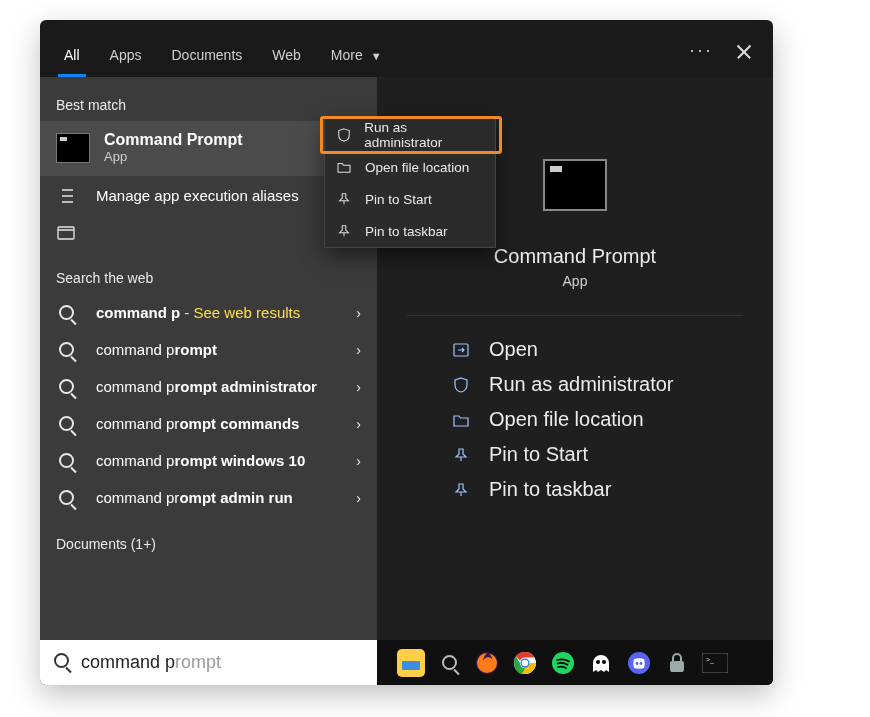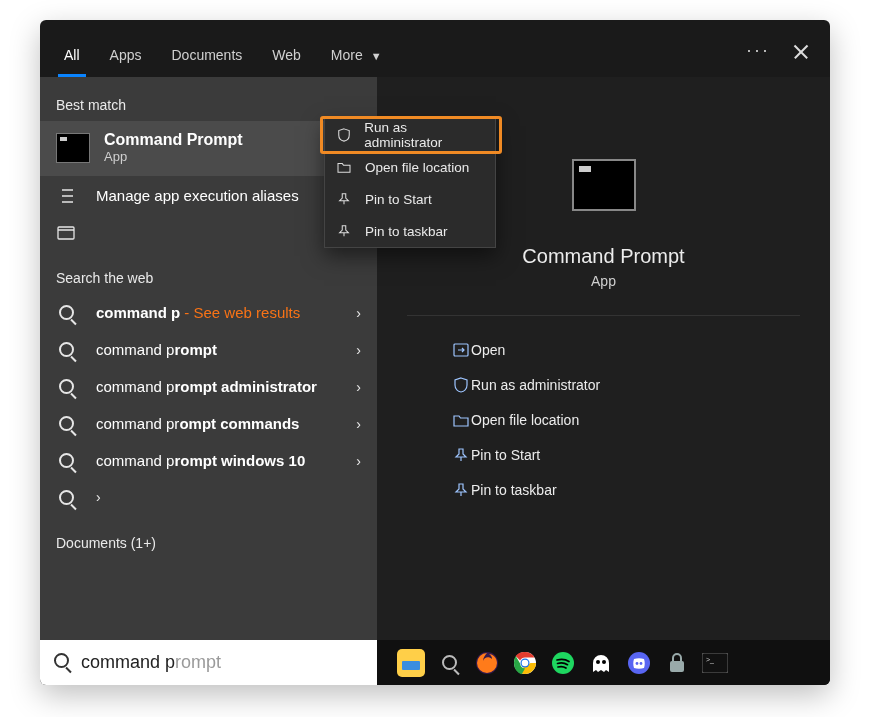--- a/index.html
+++ b/index.html
@@ -1,18 +1,18 @@
 <!DOCTYPE html>
 <html><head>
 <meta charset="utf-8">
 <style>
   * { box-sizing: border-box; margin: 0; padding: 0; font-family: "Segoe UI", Arial, sans-serif; }
   html, body { width: 870px; height: 717px; background: #fff; overflow: hidden; }
   .frame {
-    position: absolute; left: 40px; top: 20px; width: 790px; height: 665px;
+    position: absolute; left: 40px; top: 20px; width: 733px; height: 665px;
     background: #1a1a1a; border-radius: 6px; overflow: hidden;
     box-shadow: 0 10px 30px rgba(0,0,0,.25);
   }
   
   .tabs {
     position: absolute; left: 0; top: 0; right: 0; height: 57px;
     display: flex; align-items: flex-end; gap: 22px; padding: 0 20px;
     color: #d0d0d0; font-size: 14px;
   }
   .tab { padding: 0 4px 14px 4px; cursor: pointer; position: relative; }
@@ -51,21 +51,21 @@
   .best-title{ font-size:16px; font-weight:600; }
   .best-sub{ font-size:13px; color:#cfcfcf; }
 
   .row {
     display:flex; align-items:center; gap:20px; padding:10px 16px;
     font-size:15px; cursor:pointer;
   }
   .row .ico { width:20px; display:flex; justify-content:center; color:#e6e6e6; flex:0 0 20px;}
   .row .txt { flex:1; color:#fff; }
   .row .txt .dim { color:#e6e6e6; }
-  .row .txt .faint { color:#f97316; }
+  .row .txt .faint { color:#fde047; }
   .row .chev { color:#e8e8e8; font-size:14px; }
   .row.settings .txt { line-height:1.35; }
 
   
   .right {
     position:absolute; left:337px; top:57px; right:0; bottom:45px;
     background:#1f1f1f; color:#ececec;
   }
   .big-thumb {
     position:absolute; left:50%; top:82px; transform:translateX(-50%);
@@ -82,21 +82,21 @@
     position:absolute; left:0; right:0; top:196px; text-align:center;
     font-size:14px; color:#cfcfcf;
   }
   .right-sep{
     position:absolute; left:30px; right:30px; top:238px; height:1px; background:#333;
   }
   .right-actions{
     position:absolute; left:76px; top:255px; right:20px;
     display:flex; flex-direction:column;
   }
-  .ract { display:flex; align-items:center; height:35px; font-size:14px; cursor:pointer;}
+  .ract { display:flex; gap:18px; align-items:center; height:35px; font-size:20px; cursor:pointer;}
   .ract .ico{ width:18px; text-align:center; color:#bcd6ff; }
 
   
   .ctx {
     position:absolute; left:284px; top:98px; width:172px;
     background:#2b2b2b; border:1px solid #444; box-shadow:0 8px 20px rgba(0,0,0,.5);
     z-index:50;
   }
   .ctx-item{
     display:flex; gap:12px; align-items:center; height:32px; padding:0 12px;
@@ -228,20 +228,23 @@
         </span>
       <span class="txt">
         <span>command p</span><b>rompt windows 10</b>
       </span>
       <span class="chev">›</span>
     </div>
     <div class="row">
       <span class="ico">
           <span class="lens" style="color:#e6e6e6"></span>
         </span>
+      <span class="txt">
+        <span>command pr</span><b>ompt admin run</b>
+      </span>
       <span class="chev">›</span>
     </div>
 
     <div class="section-label">Documents (1+)</div>
   </div>
 
   <div class="right">
     <div class="big-thumb"></div>
     <div class="right-title">Command Prompt</div>
     <div class="right-sub">App</div>

